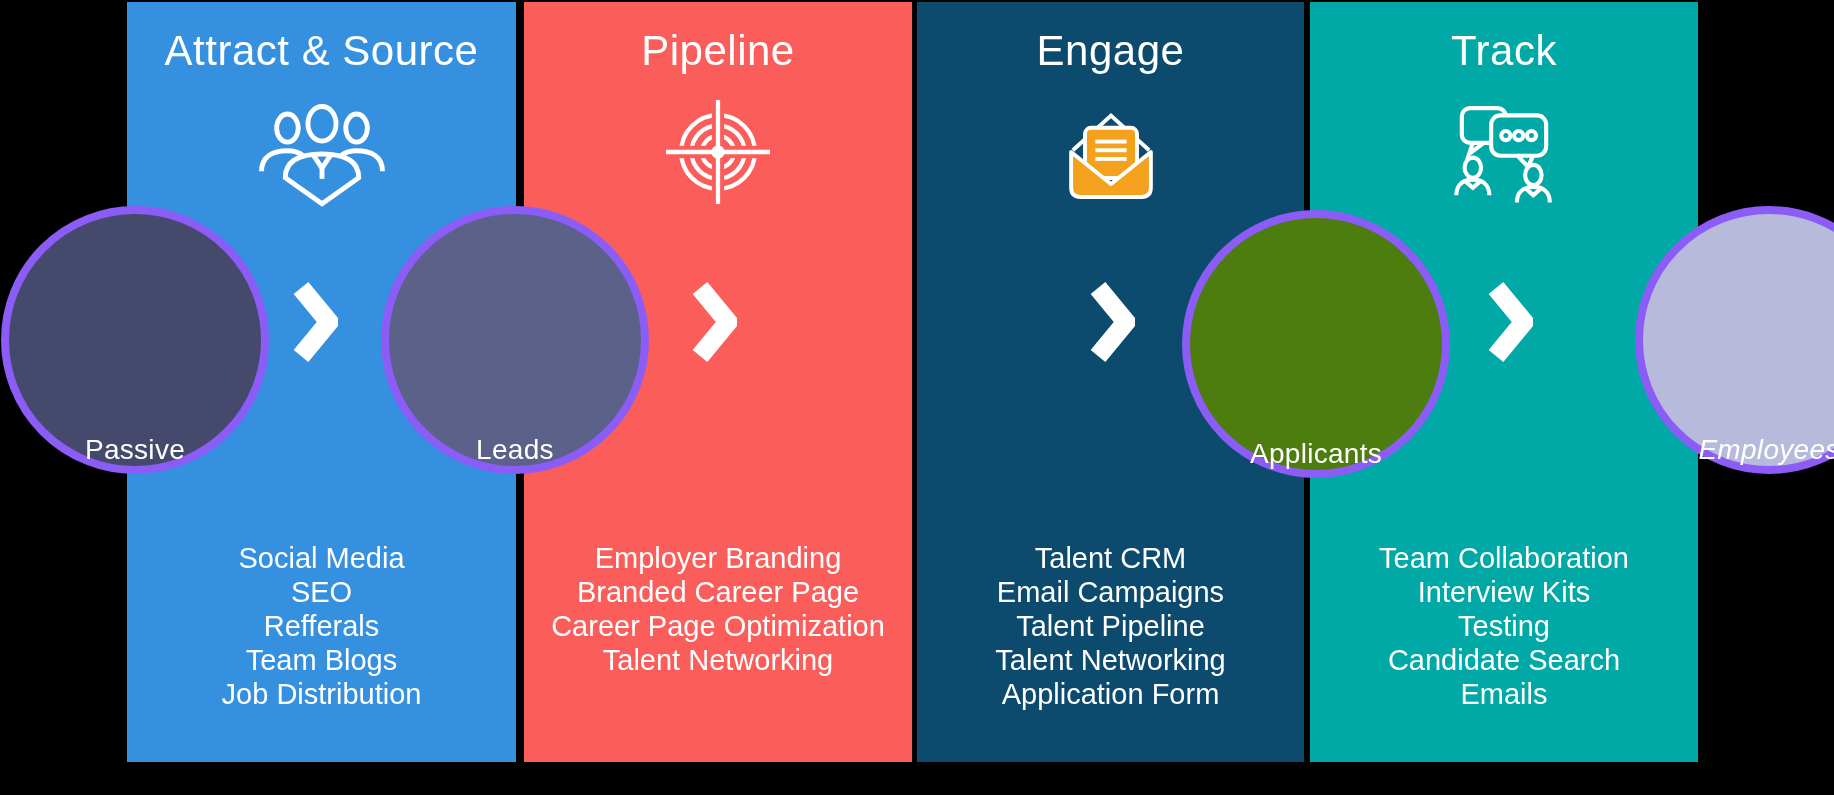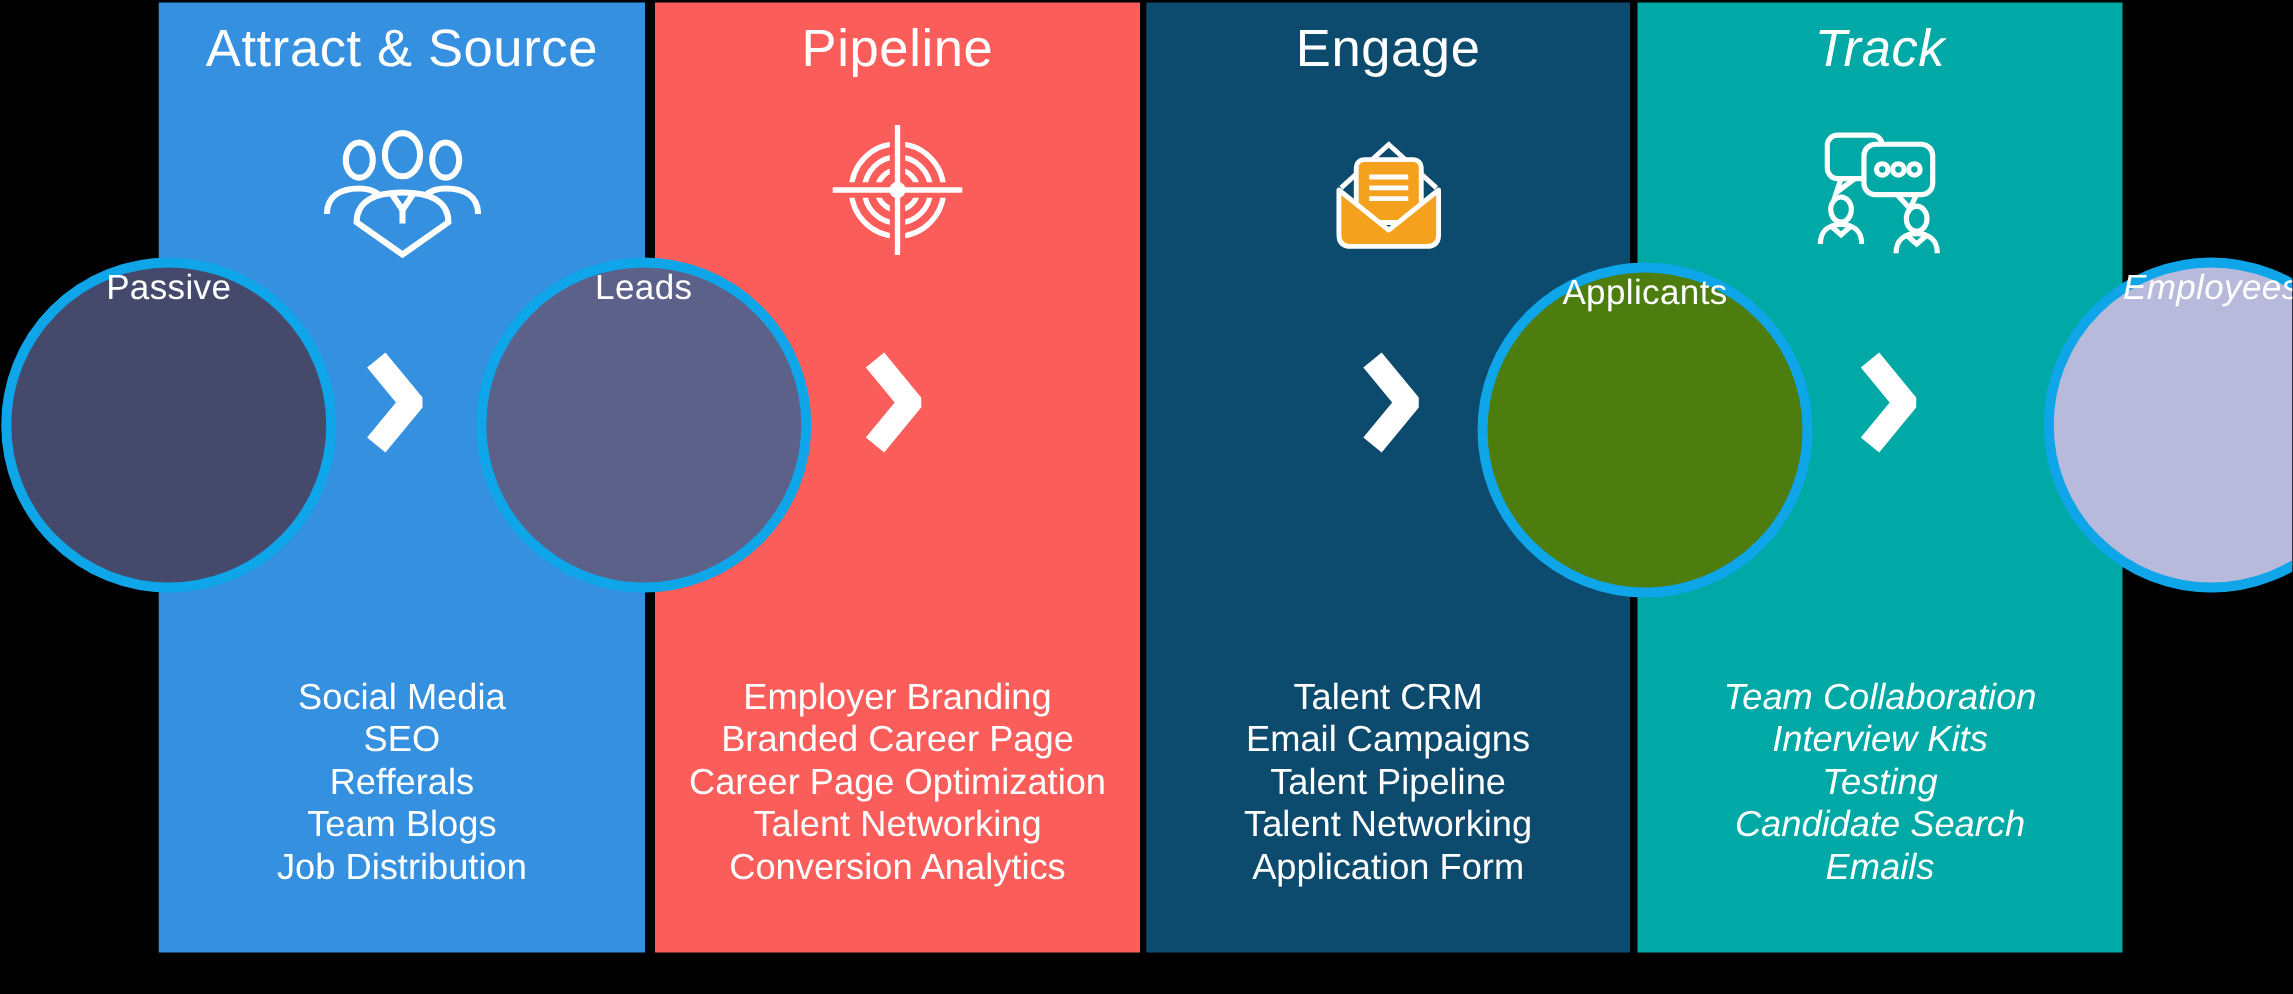--- a/index.html
+++ b/index.html
@@ -3,36 +3,36 @@
 <meta charset="utf-8">
 <style>
   html,body { margin:0; padding:0; background:#000; }
   .canvas {
     position:relative; width:1834px; height:795px;
     background:#000; overflow:hidden;
     font-family:"Liberation Sans", sans-serif;
   }
   .column { position:absolute; top:2px; height:760px; }
   .stage-title {
-    position:absolute; top:16px; left:0; width:100%;
+    position:absolute; top:28px; left:0; width:100%;
     text-align:center; color:#fff; font-size:42px; line-height:42px;
     font-weight:400; letter-spacing:0.5px;
   }
   .icon-wrap {
     position:absolute; top:98px; left:50%; transform:translateX(-50%);
   }
   .items {
     position:absolute; top:539px; left:0; width:100%;
     text-align:center; color:#fff; font-size:29px; line-height:34px;
     font-weight:400;
   }
   .circle {
     position:absolute; width:252px; height:252px; border-radius:50%;
-    border:8px solid #0ea5e9; box-sizing:content-box;
-    display:flex; align-items:flex-start; justify-content:center;
+    border:8px solid #8b5cf6; box-sizing:content-box;
+    display:flex; align-items:flex-end; justify-content:center;
   }
   .circle span {
     color:#fff; font-size:28px; font-weight:400; letter-spacing:0.3px;
   }
   .chevron { position:absolute; top:280px; }
   svg { display:block; }
   .stroke { stroke:#fff; fill:none; stroke-width:4.5; }
 </style>
 </head>
 <body>
@@ -80,21 +80,20 @@
           <line x1="0" y1="55" x2="110" y2="55"></line>
         </g>
         <circle cx="55" cy="55" r="7" fill="#ffffff" stroke="none"></circle>
       </svg>
     </span>
     <div class="items">
       <div>Employer Branding</div>
       <div>Branded Career Page</div>
       <div>Career Page Optimization</div>
       <div>Talent Networking</div>
-      <div>Conversion Analytics</div>
     </div>
   </div>
 
   <div class="column" style="left: 917px; width: 387px; background-color: #0c4a6e;">
     <div class="stage-title">Engage</div>
     <span class="icon-wrap">
       <svg width="104" height="104" viewBox="0 0 120 120">
         <path class="stroke" d="M16,58 L60,18 L104,58"></path>
         <rect x="30" y="32" width="60" height="58" rx="7" stroke="#fff" stroke-width="4.5" fill="#f4a11d"></rect>
         <g class="stroke">
@@ -107,21 +106,21 @@
     </span>
     <div class="items">
       <div>Talent CRM</div>
       <div>Email Campaigns</div>
       <div>Talent Pipeline</div>
       <div>Talent Networking</div>
       <div>Application Form</div>
     </div>
   </div>
 
-  <div class="column" style="left: 1310px; width: 388px; background-color: rgb(0, 169, 166); font-style: italic;">
+  <div class="column" style="left: 1310px; width: 388px; background-color: rgb(0, 169, 166);">
     <div class="stage-title">Track</div>
     <span class="icon-wrap">
       <svg width="110" height="106" viewBox="0 0 120 114">
         <rect class="stroke" x="14" y="8" width="48" height="38" rx="9"></rect>
         <path class="stroke" d="M26,46 L22,58 L38,46"></path>
         <rect x="46" y="16" width="60" height="44" rx="10" stroke="#fff" stroke-width="4.5" fill="#00a9a6"></rect>
         <g class="stroke">
           <circle cx="62" cy="38" r="5"></circle>
           <circle cx="76" cy="38" r="5"></circle>
           <circle cx="90" cy="38" r="5"></circle>

